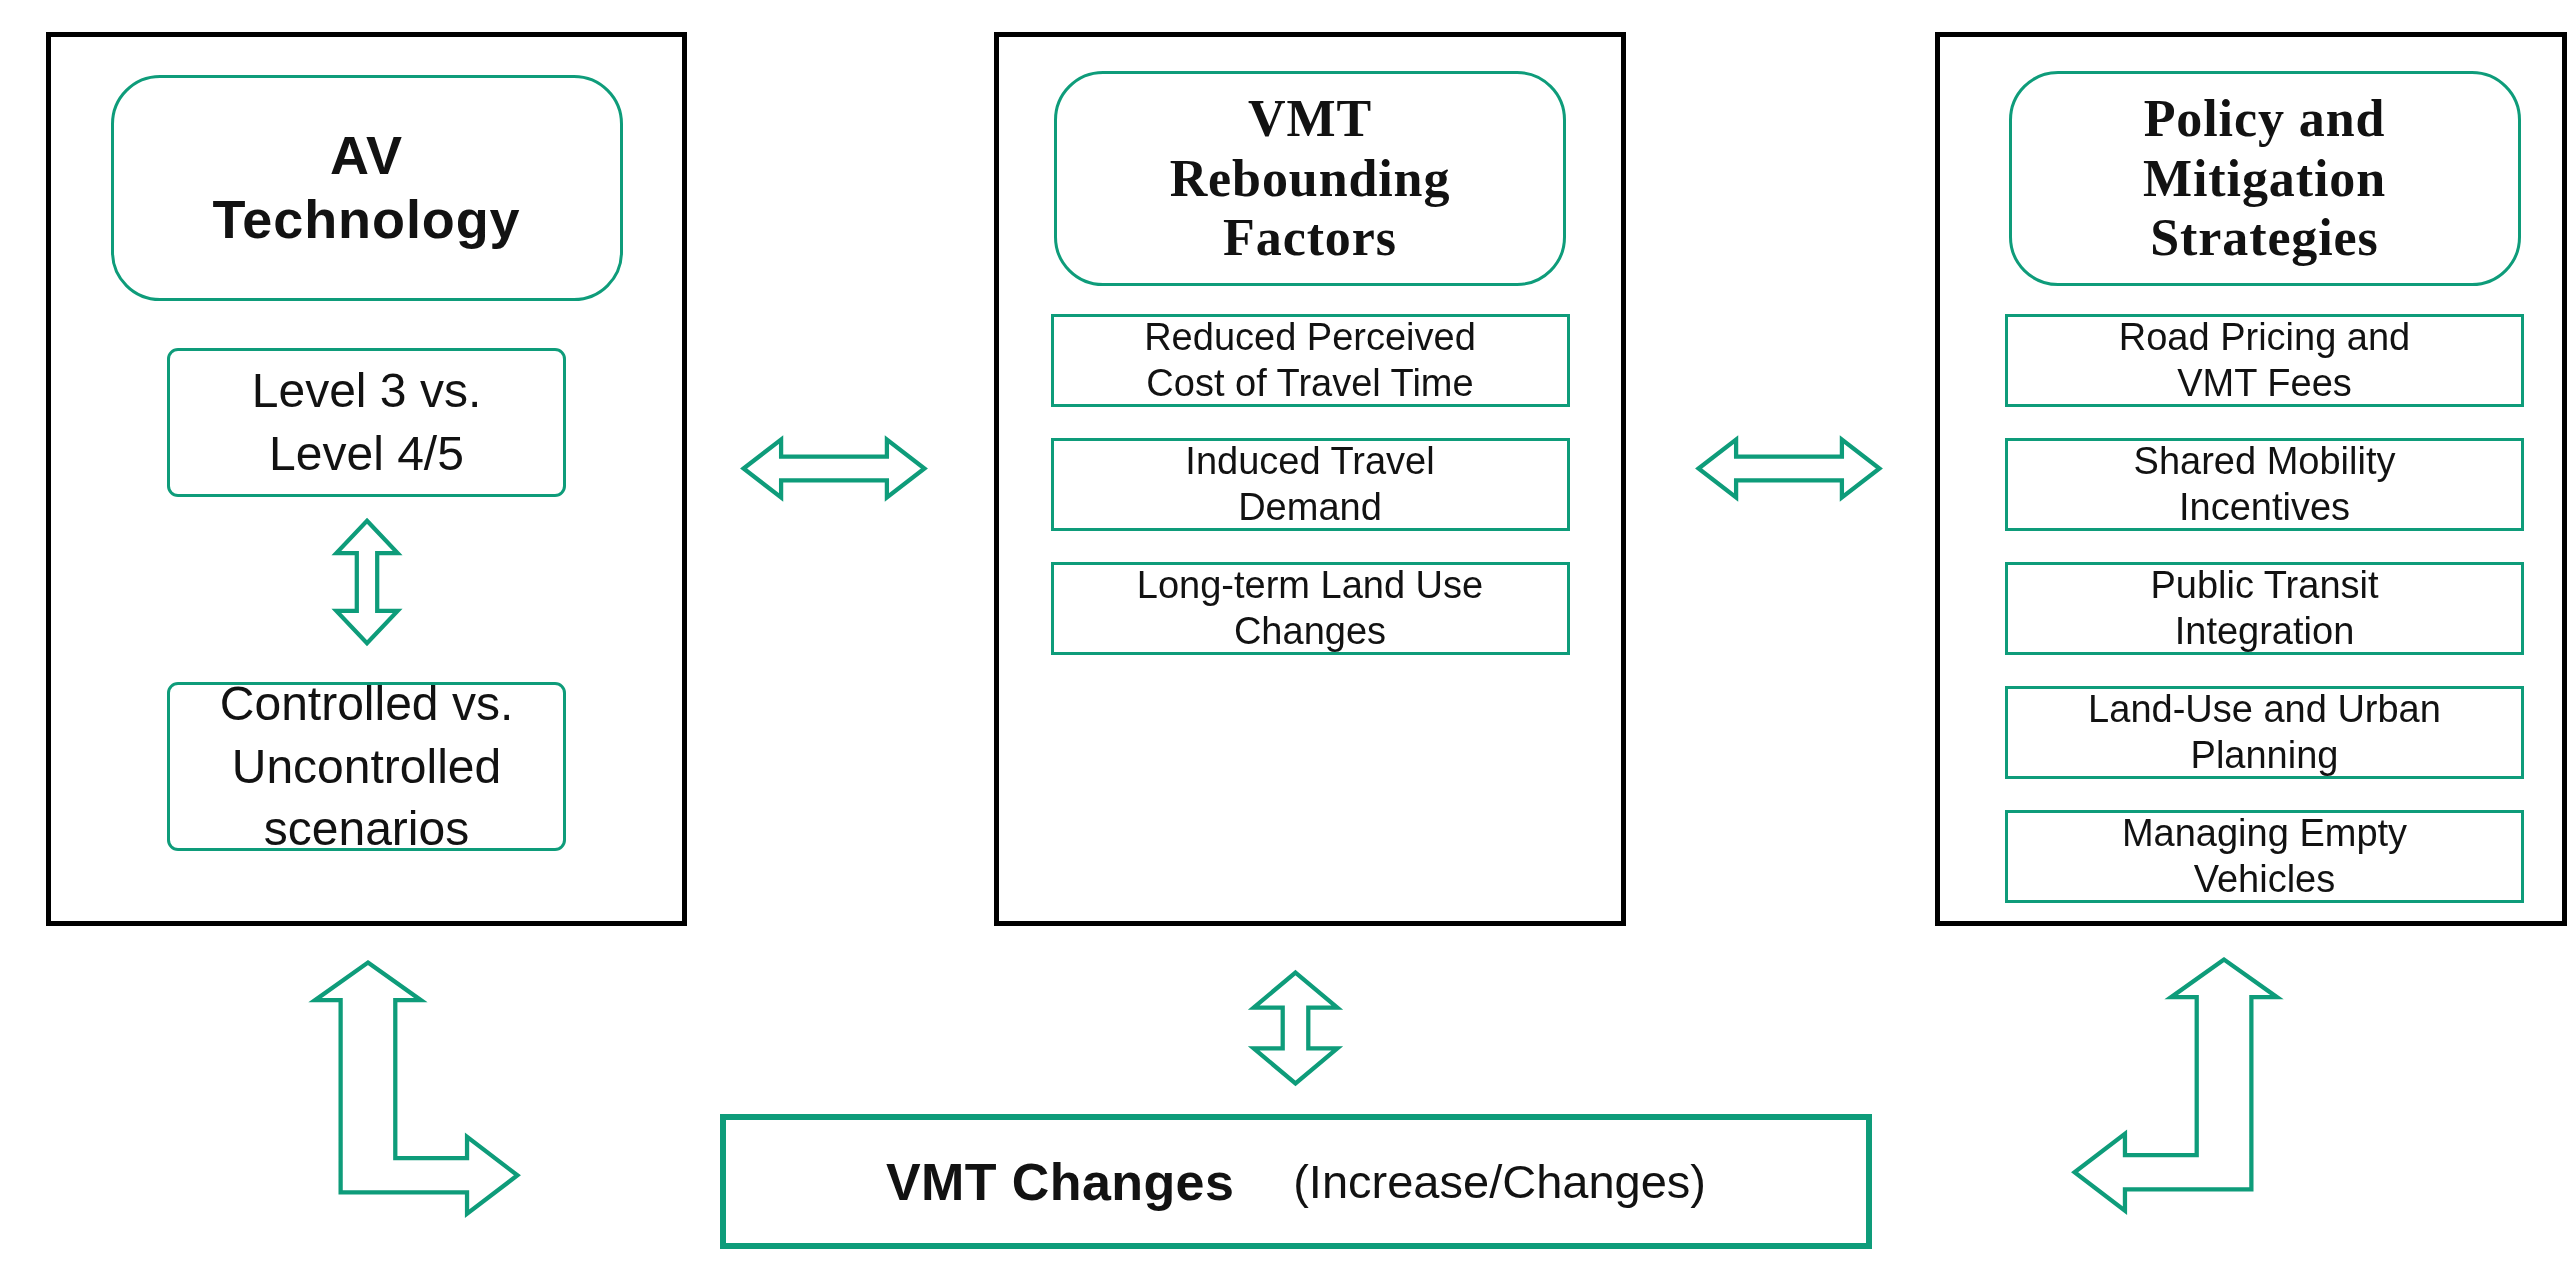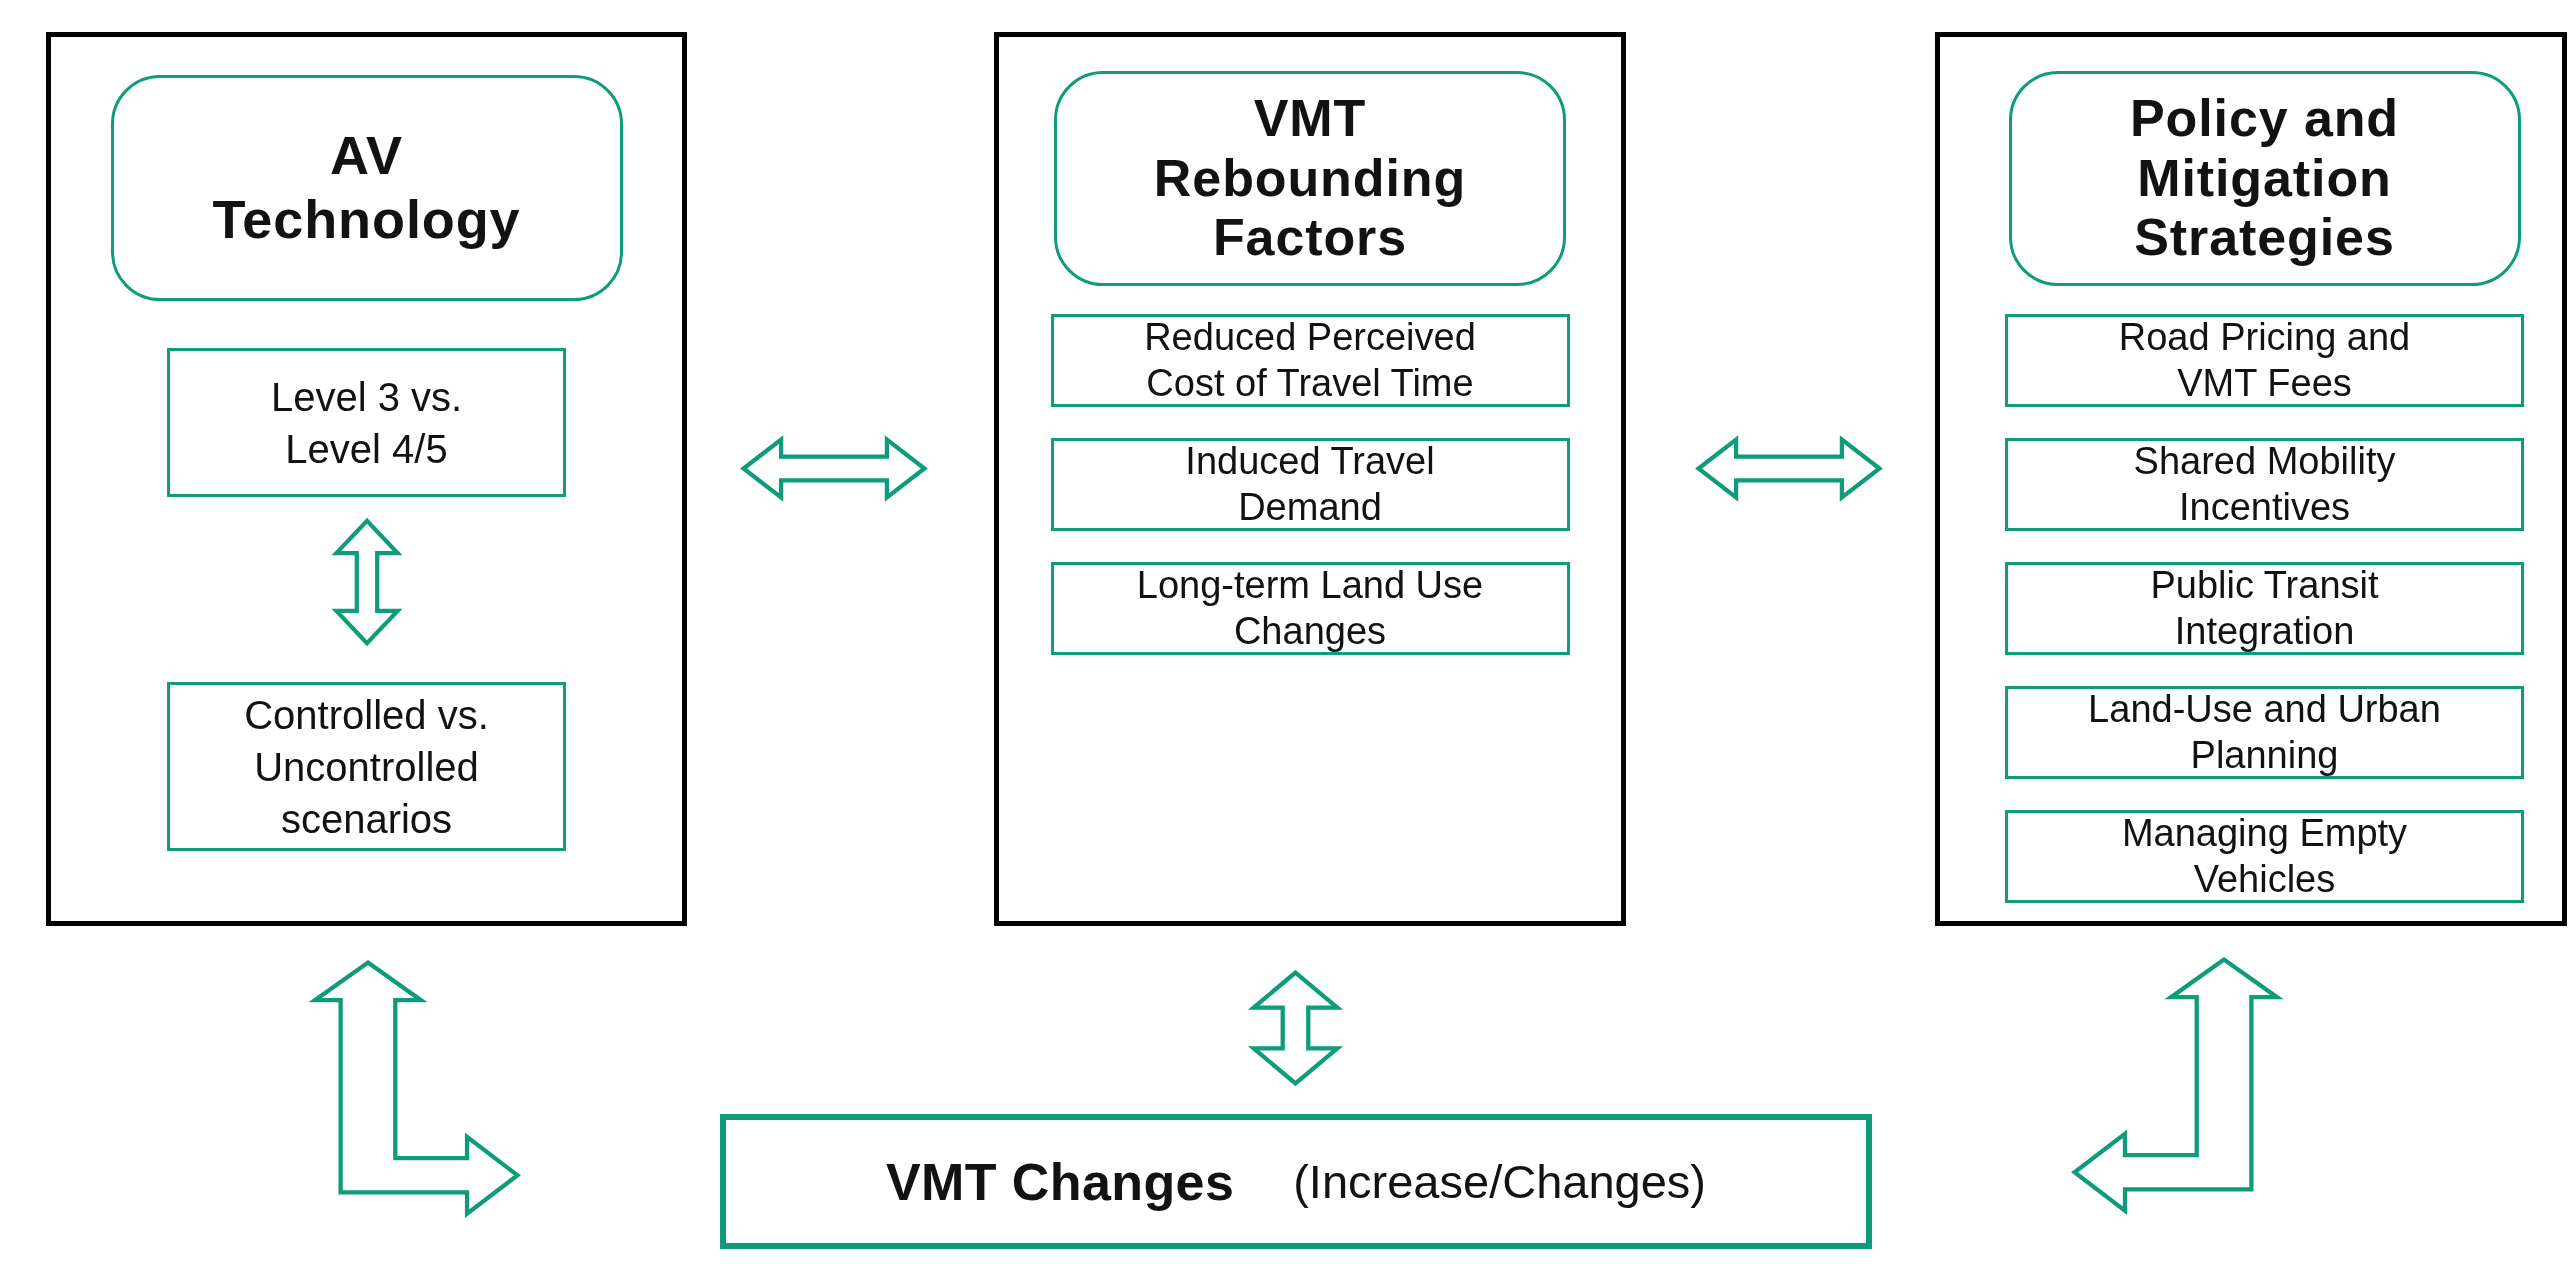--- a/index.html
+++ b/index.html
@@ -37,32 +37,32 @@
     display: flex;
     align-items: center;
     justify-content: center;
     text-align: center;
     font-weight: bold;
     white-space: pre-line;
     letter-spacing: 0.9px;
   }
   .panel-av .title-box     { width: 512px; height: 226px; margin-top: 38px; font-size: 54px; line-height: 1.18; }
   .panel-vmt .title-box,
-  .panel-policy .title-box { width: 512px; height: 215px; margin-top: 34px; font-size: 52px; line-height: 1.15; }
+  .panel-policy .title-box { width: 512px; height: 215px; margin-top: 34px; font-size: 52px; line-height: 1.15; font-family: Liberation Serif, serif; }
 
   .item-box {
     border: 3.4px solid #0E9C7A;
     background: #ffffff;
     display: flex;
     align-items: center;
     justify-content: center;
     text-align: center;
     white-space: pre-line;
   }
-  .panel-av .item-box { width: 399px; font-size: 40px; line-height: 1.3; }
+  .panel-av .item-box { width: 399px; font-size: 48px; line-height: 1.3; border-radius: 11px; }
   .box-level      { height: 149px; margin-top: 47px; }
   .box-controlled { height: 169px; margin-top: 36px; }
   .av-internal-arrow { margin-top: 21.3px; flex: 0 0 auto; }
 
   .panel-vmt .item-box,
   .panel-policy .item-box {
     width: 519px;
     height: 93px;
     margin-top: 31px;
     font-size: 38px;

